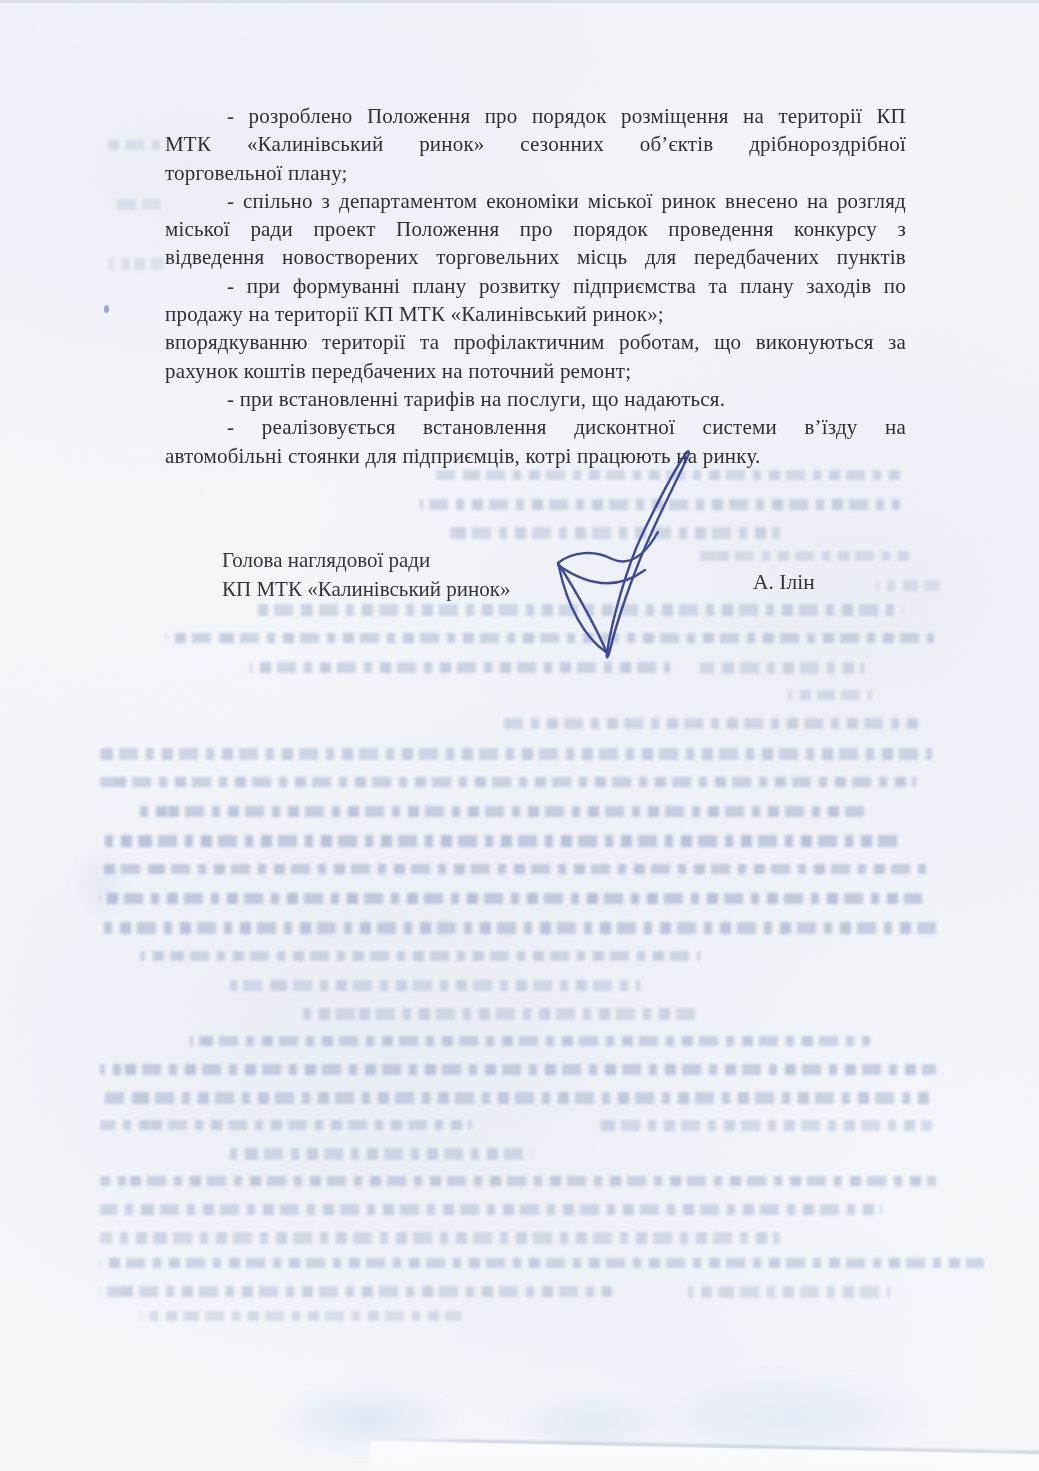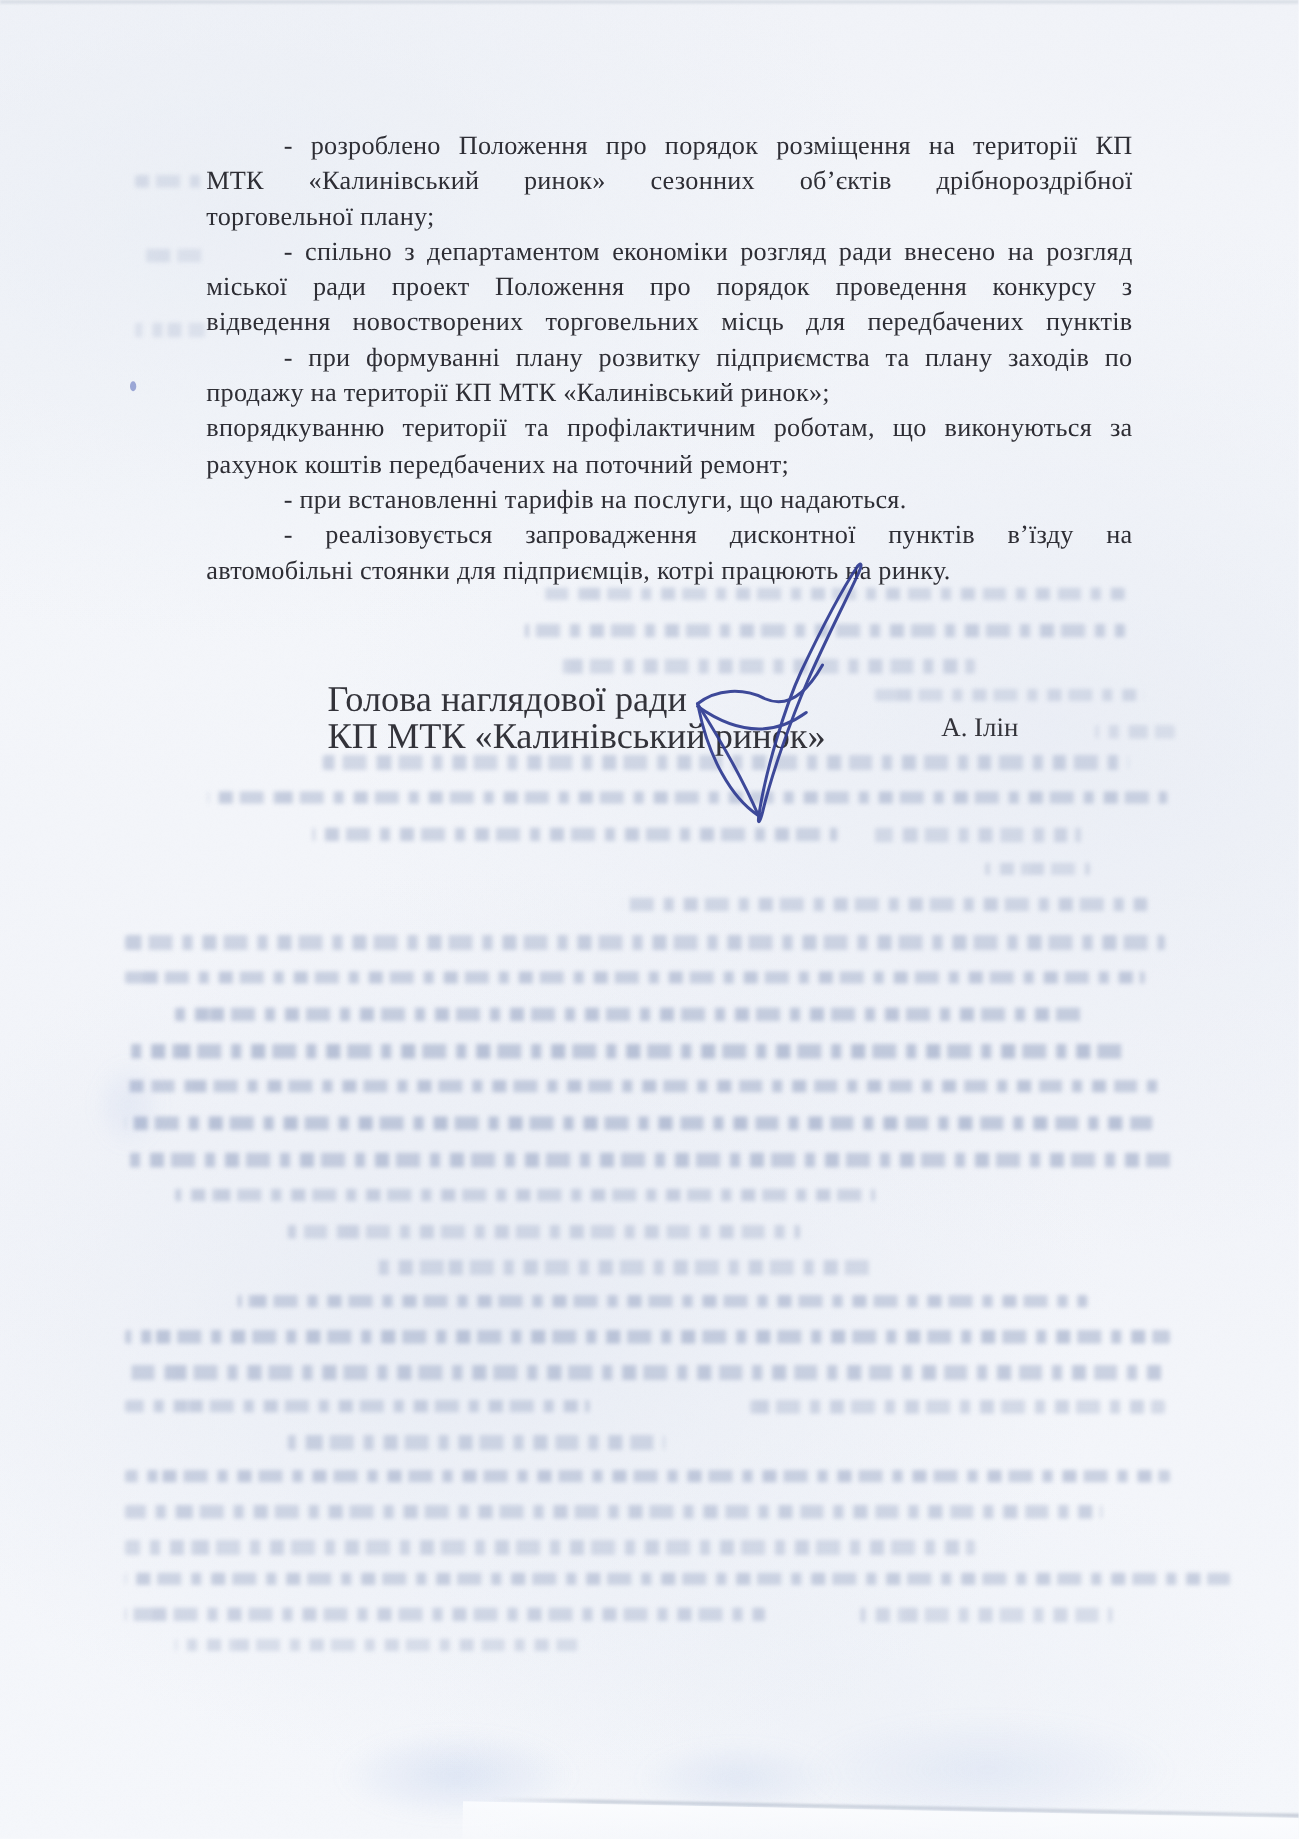--- a/index.html
+++ b/index.html
@@ -23,22 +23,22 @@
     font-size:21px;line-height:28.3px;color:#2e2e35;
     letter-spacing:.2px;
     filter:blur(.32px);
   }
   .tline{text-align:justify;text-align-last:justify;white-space:normal;}
   .tline.last{text-align-last:left;}
   .tline.indent{padding-left:62px;}
   
   .sig-block{
     position:absolute;left:222px;top:546px;
-    font-size:29px;line-height:28.5px;color:#33333a;
-    filter:blur(.32px);white-space:nowrap;margin-left:40px;
+    font-size:21px;line-height:28.5px;color:#33333a;
+    filter:blur(.32px);white-space:nowrap;
   }
   .signer{
     position:absolute;left:753px;top:570px;
     font-size:21.5px;color:#33333a;filter:blur(.32px);white-space:nowrap;
   }
   .signature-svg{position:absolute;left:0;top:0;pointer-events:none;}
   
   .ghost-layer{position:absolute;left:0;top:0;width:100%;height:100%;pointer-events:none;}
   .ghost-row{
     position:absolute;height:12px;border-radius:2px;
@@ -131,29 +131,29 @@
   <div class="blue-blob" style="left:510px;top:1395px;width:160px;height:55px;background:radial-gradient(closest-side,rgba(140,168,225,.16),transparent);"></div>
   <div class="blue-blob" style="left:640px;top:1372px;width:300px;height:88px;background:radial-gradient(closest-side,rgba(150,175,228,.15),transparent);"></div>
   <div class="blue-blob" style="left:75px;top:848px;width:55px;height:72px;background:radial-gradient(closest-side,rgba(140,165,225,.13),transparent);"></div>
 
   <div class="ink-speck"></div>
 
   <div class="body-text" id="body-text">
       <div class="tline indent">- розроблено Положення про порядок розміщення  на території  КП</div>
       <div class="tline">МТК «Калинівський ринок» сезонних об’єктів дрібнороздрібної</div>
       <div class="tline last">торговельної плану;</div>
-      <div class="tline indent">- спільно з департаментом економіки розгляд ради внесено на розгляд</div>
+      <div class="tline indent">- спільно з департаментом економіки міської ринок внесено на розгляд</div>
       <div class="tline">міської ради проект Положення про порядок проведення конкурсу з</div>
       <div class="tline">відведення новостворених торговельних місць для передбачених пунктів</div>
       <div class="tline indent">- при формуванні плану розвитку підприємства та плану заходів по</div>
       <div class="tline last">продажу на території КП МТК «Калинівський ринок»;</div>
       <div class="tline">впорядкуванню території та профілактичним роботам, що виконуються за</div>
       <div class="tline last">рахунок коштів передбачених на поточний ремонт;</div>
       <div class="tline indent last">- при встановленні тарифів на послуги, що надаються.</div>
-      <div class="tline indent">- реалізовується запровадження дисконтної пунктів в’їзду  на</div>
+      <div class="tline indent">- реалізовується встановлення дисконтної системи в’їзду  на</div>
       <div class="tline last">автомобільні стоянки для підприємців, котрі працюють на ринку.</div>
     </div>
 
   <div class="sig-block">
     <div>Голова наглядової ради</div>
     <div>КП МТК «Калинівський ринок»</div>
   </div>
   <div class="signer">А. Ілін</div>
 
   <svg class="signature-svg" width="1039" height="1471">

